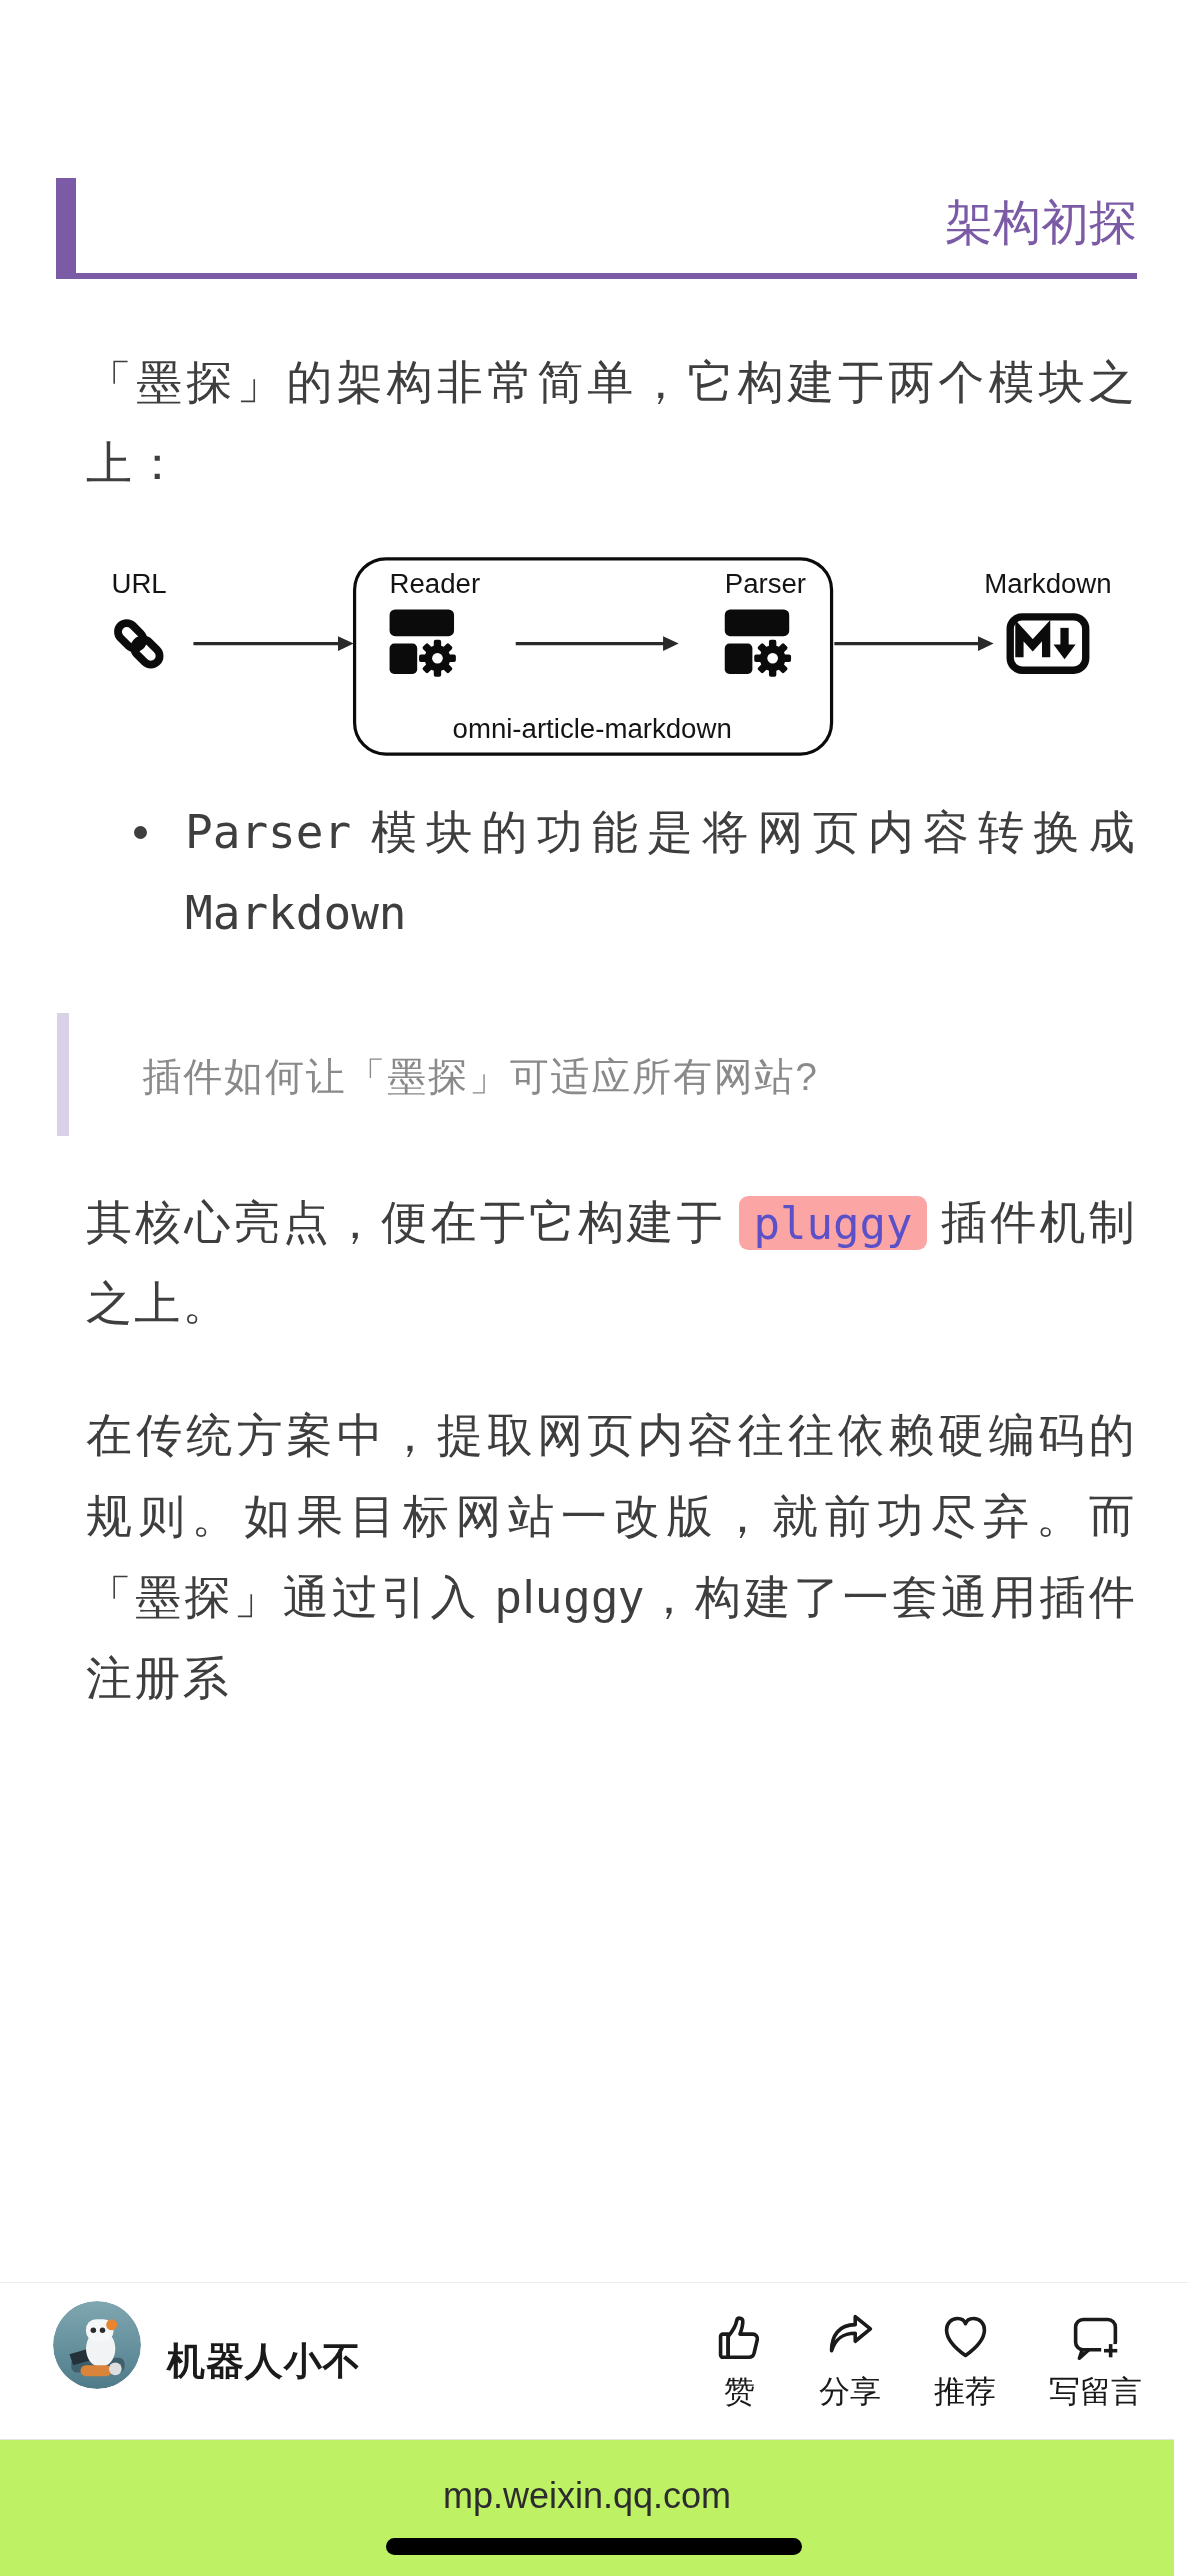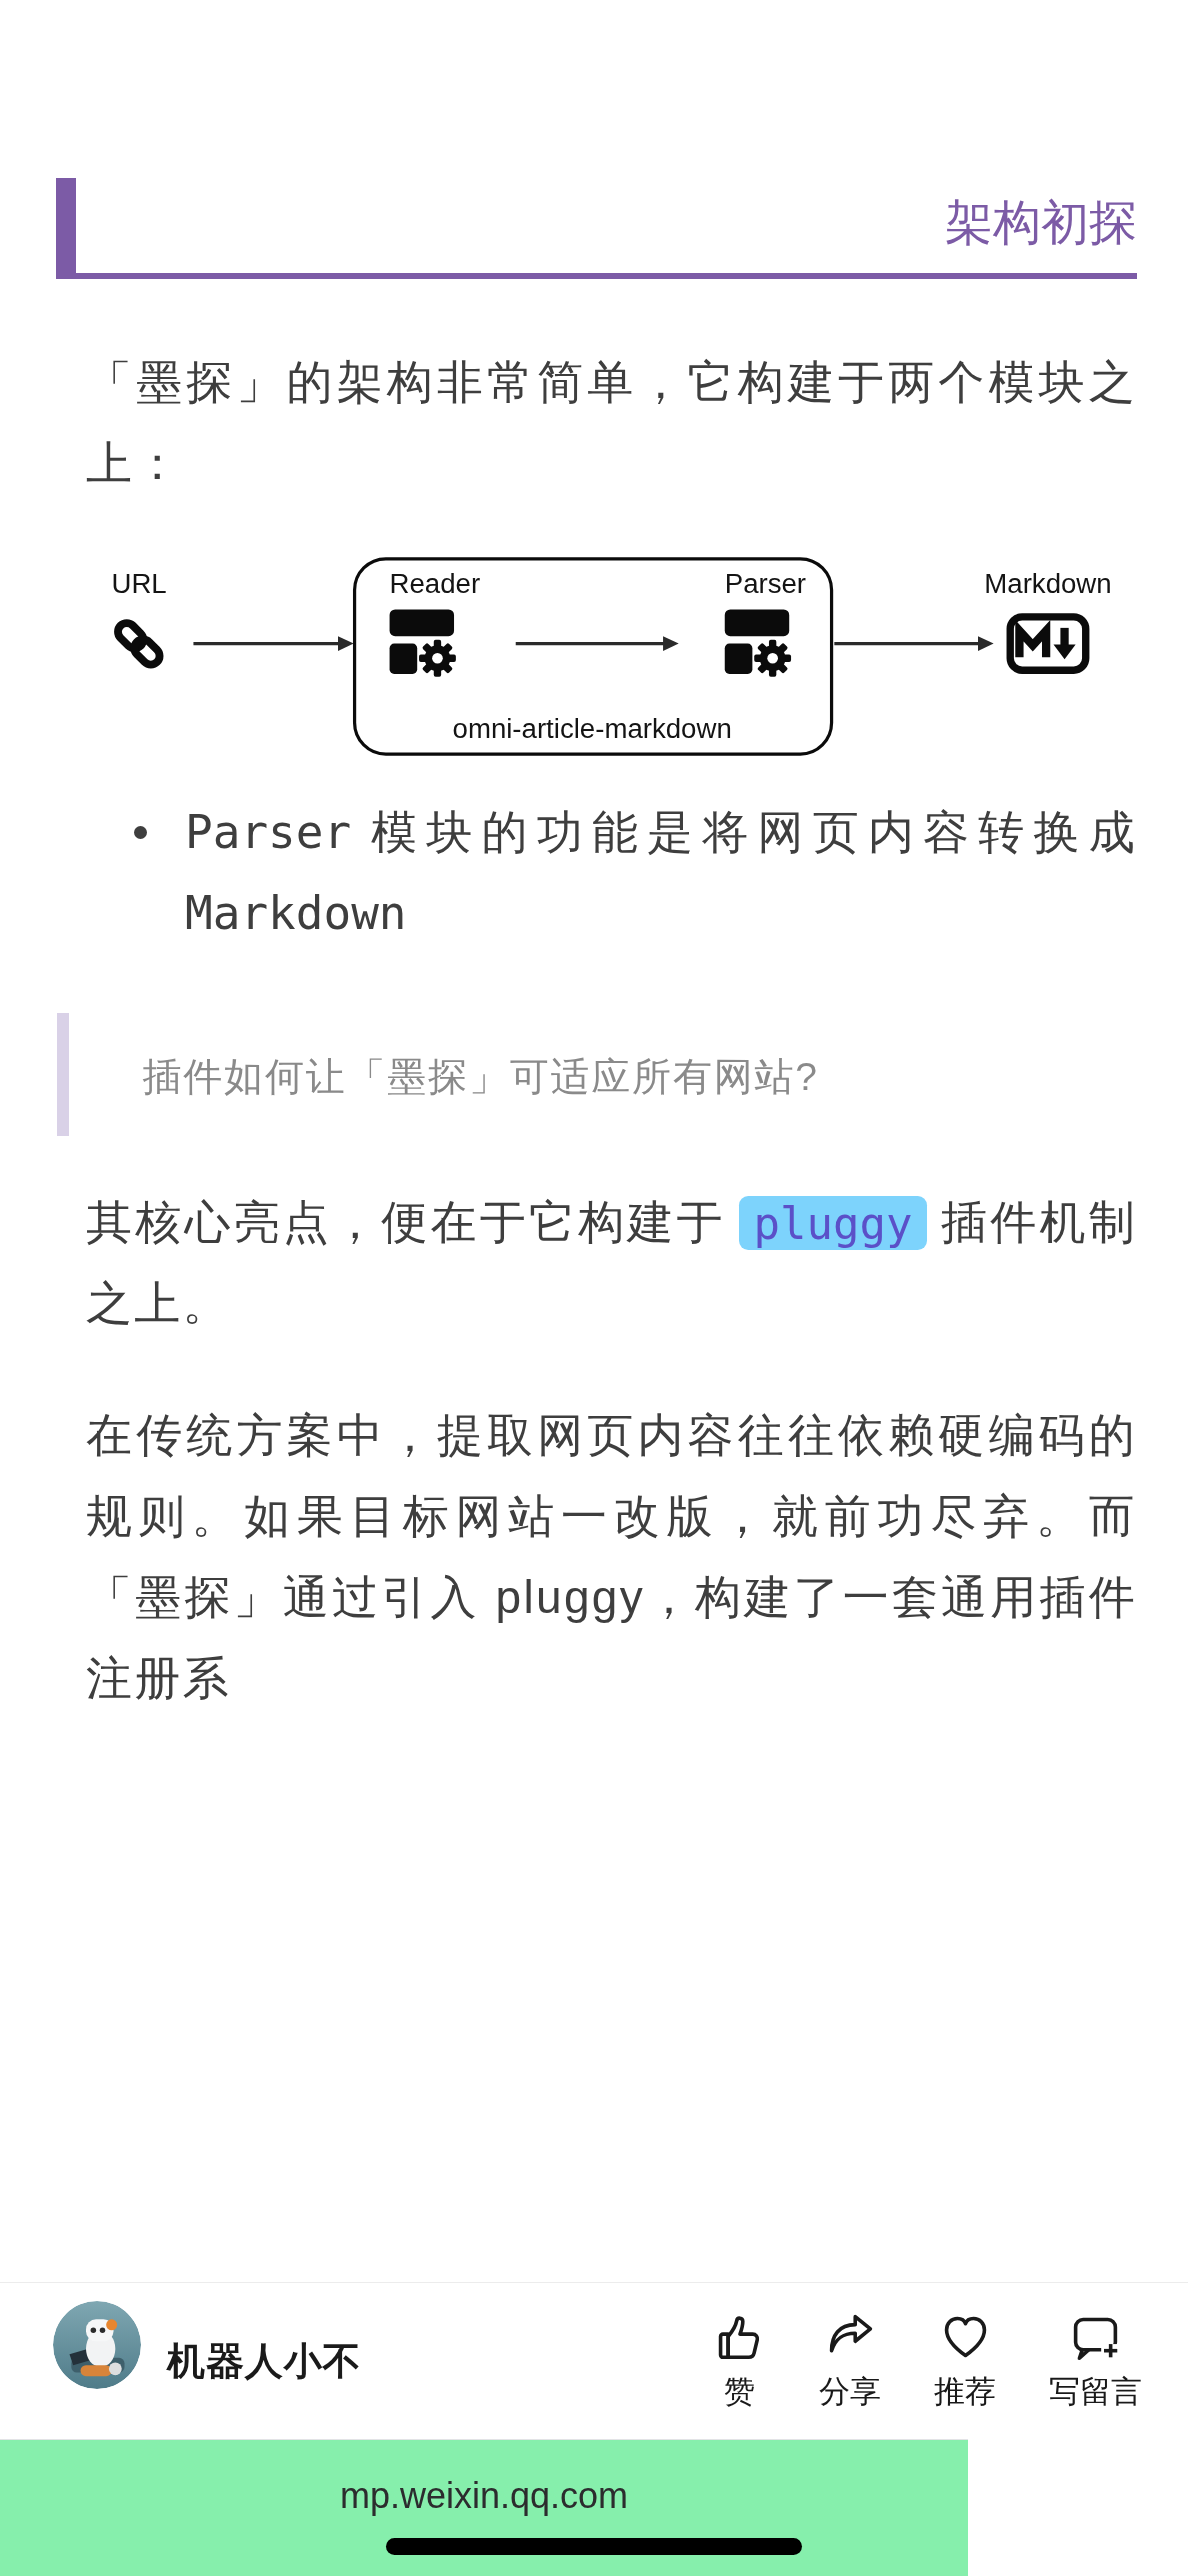--- a/index.html
+++ b/index.html
@@ -32,33 +32,33 @@
   ul.blist li{position:relative;padding-left:99px;font-size:46px;line-height:81px;letter-spacing:2.3px;
               text-align:justify;text-justify:inter-character;}
   ul.blist li::before{content:"";position:absolute;left:48px;top:34px;width:13px;height:13px;
               border-radius:50%;background:#3e3e3e;}
   .mono{font-family:"DejaVu Sans Mono",monospace;letter-spacing:0;}
   .li2-line1{display:block;text-align:justify;text-align-last:justify;}
   .li2-line1 .mono{margin-right:13px;}
   .li1 .mono{margin-right:13px;}
   .quote{margin:59px 0 0 5.5px;border-left:12px solid #d9d1e7;padding:42px 18.4px 37px 74px;
          color:#8a8a8a;font-size:39px;line-height:44px;letter-spacing:1.8px;}
-  .codechip{font-family:"DejaVu Sans Mono",monospace;font-size:44px;color:#5b50c8;background:#7dd3fc;
+  .codechip{font-family:"DejaVu Sans Mono",monospace;font-size:44px;color:#5b50c8;background:#fca5a5;
             border-radius:9.2px;padding:1.8px 14.7px;margin:0 13px;letter-spacing:0;}
   
   .footer{position:absolute;top:2282px;left:0;width:1188px;height:157px;background:#fff;
           border-top:1.8px solid #ececec;box-sizing:border-box;display:flex;align-items:center;}
   .avatar{position:absolute;left:53px;top:18.4px;width:88px;height:88px;border-radius:50%;overflow:hidden;}
   .author{position:absolute;left:167px;top:0;height:157px;display:flex;align-items:center;
           font-size:38px;font-weight:700;color:#1a1a1a;letter-spacing:0.9px;}
   .actions{position:absolute;right:46px;top:0;height:157px;display:flex;align-items:center;gap:53px;}
   .action{display:flex;flex-direction:column;align-items:center;gap:5.5px;}
   .action .lbl{font-size:31px;color:#191919;}
   
-  .urlbar{position:absolute;top:2439px;left:0;width:968px;height:137px;background:#86efac;
+  .urlbar{position:absolute;top:2439px;left:0;width:1174px;height:137px;background:#bef264;
           border-top:1.8px solid #e3e3e6;}
   .urltext{position:absolute;top:35px;width:100%;text-align:center;font-size:36px;color:#2c2c2e;}
   .homebar{position:absolute;left:50%;transform:translateX(-50%);top:2538px;width:416px;height:16.6px;
            border-radius:9.2px;background:#000;}
 </style>
 </head>
 <body>
 
 <div class="phone">
 

